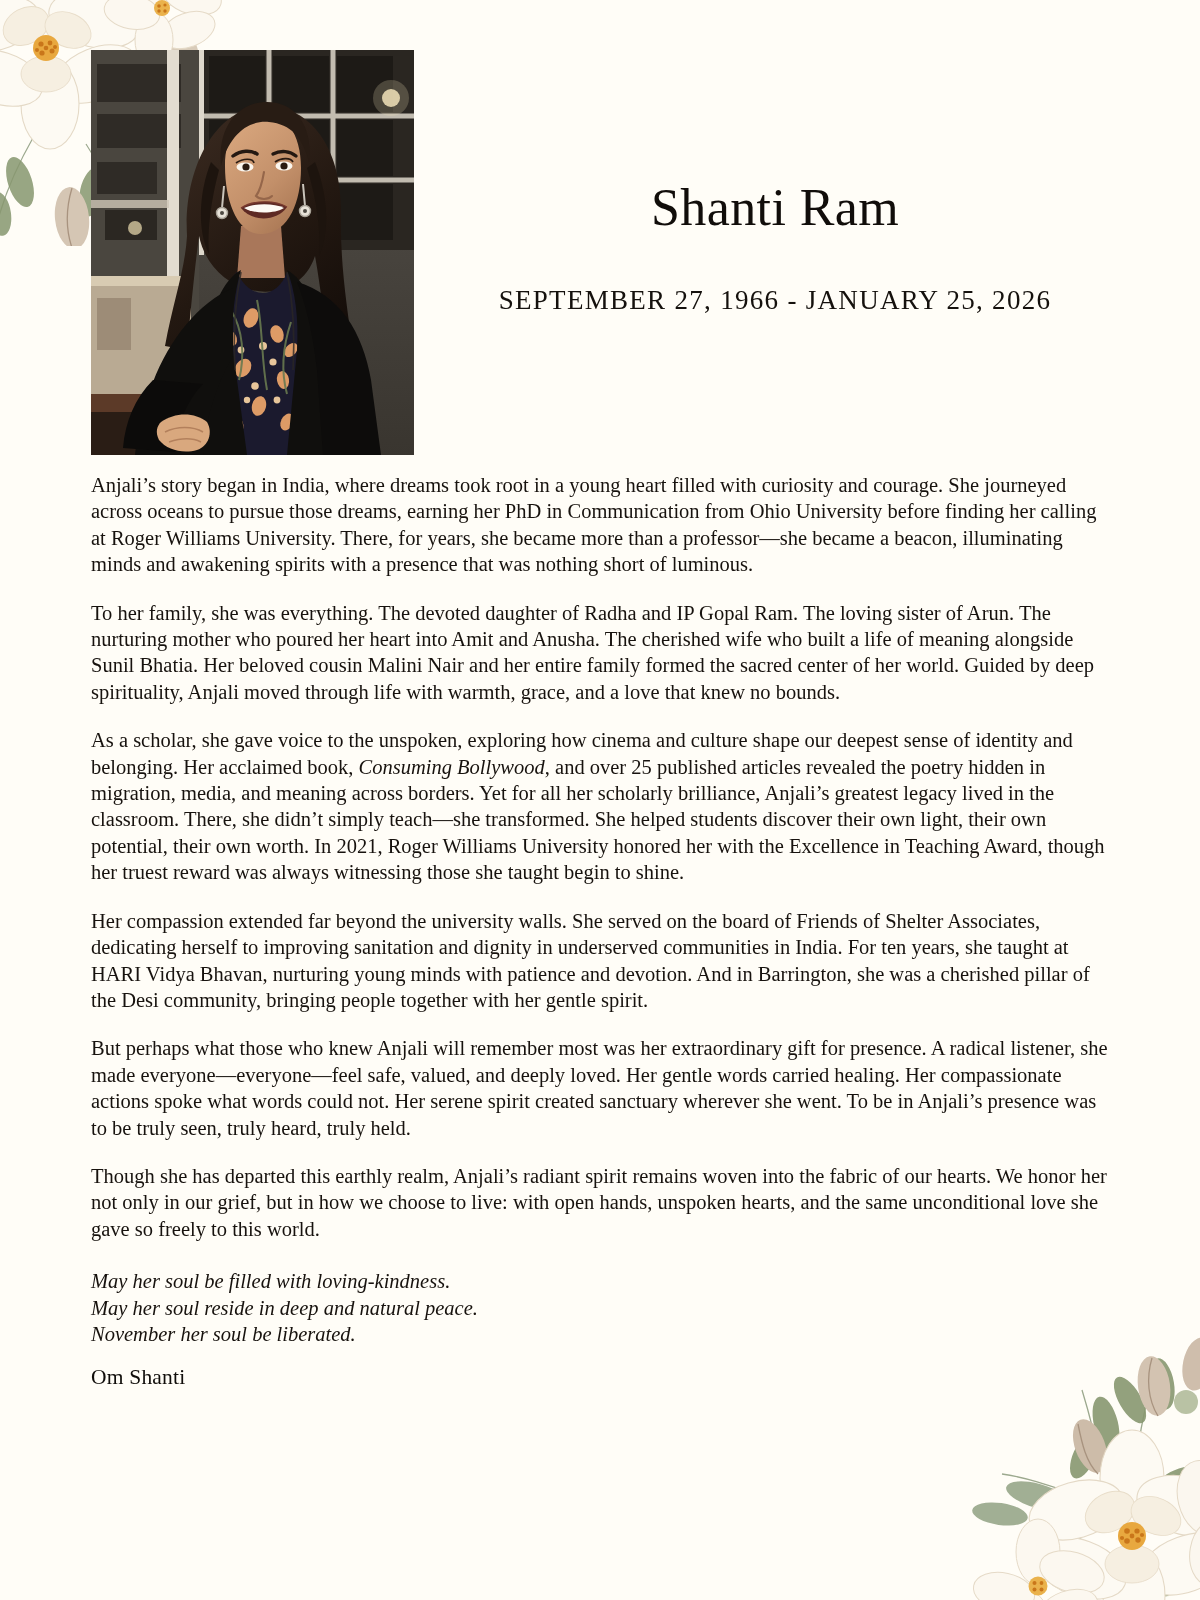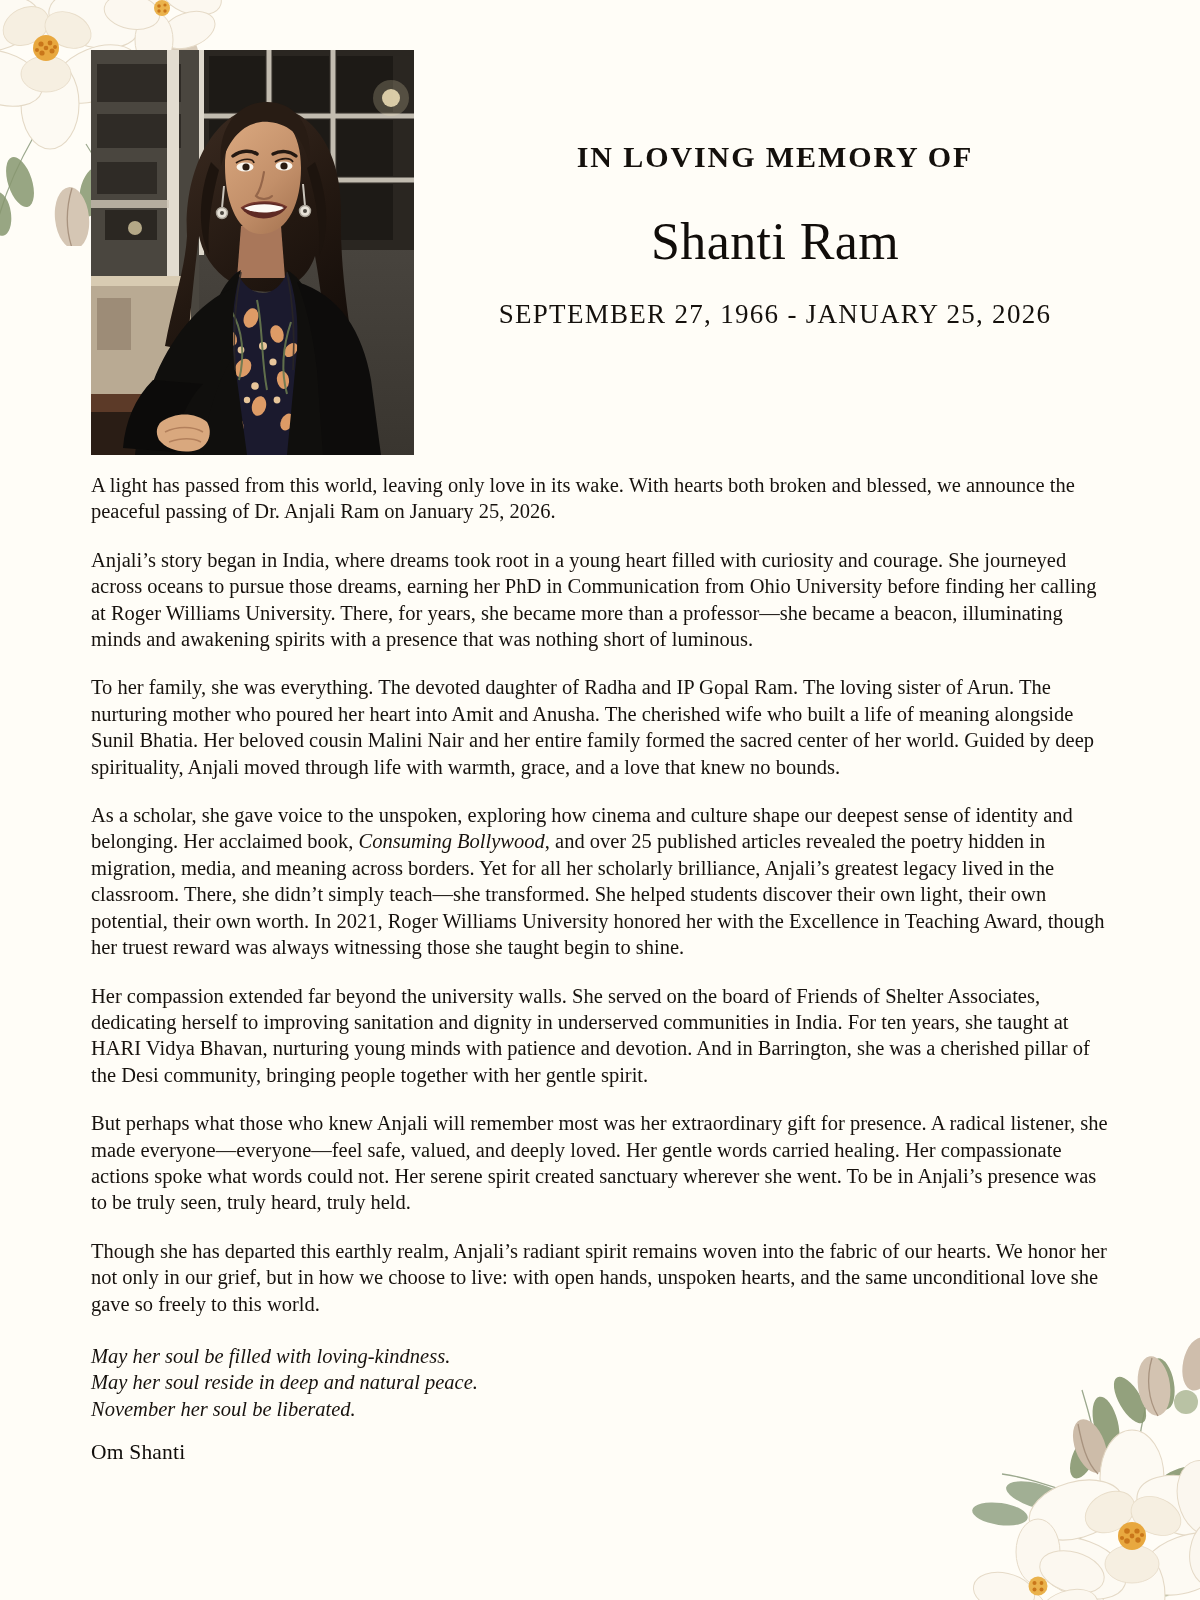--- a/index.html
+++ b/index.html
@@ -49,21 +49,21 @@
   }
   .name {
     font-size: 52px;
     font-weight: 400;
     margin-top: 38px;
     letter-spacing: 0.4px;
     color: #110d0a;
   }
   .dates {
     font-size: 27px;
-    margin-top: 28px;
+    margin-top: 48px;
     letter-spacing: 1.3px;
     font-weight: 500;
     color: #15110d;
     white-space: nowrap;
   }
 
   
   .portrait {
     position: absolute;
     left: 91px;
@@ -343,27 +343,25 @@
         <path d="M74 382 C86 376 102 376 112 382" stroke="#b3805c" stroke-width="1.6" fill="none"></path>
         <path d="M78 392 C90 388 102 388 110 392" stroke="#b3805c" stroke-width="1.4" fill="none"></path>
 
         <path d="M150 222 C144 252 142 286 144 320" stroke="#2a2724" stroke-width="1.6" fill="none" opacity="0.8"></path>
         <path d="M196 222 C202 252 204 286 202 320" stroke="#2a2724" stroke-width="1.6" fill="none" opacity="0.8"></path>
       </g>
     </svg>
   </div>
 
   <div class="header">
-    <div class="memory-line">IN LOVING MEMORY OF</div>
     <div class="name">Shanti Ram</div>
     <div class="dates">SEPTEMBER 27, 1966 - JANUARY 25, 2026</div>
   </div>
 
   <div class="body-copy">
-    <p>A light has passed from this world, leaving only love in its wake. With hearts both broken and blessed, we announce the peaceful passing of Dr. Anjali Ram on January 25, 2026.</p>
     <p>Anjali’s story began in India, where dreams took root in a young heart filled with curiosity and courage. She journeyed across oceans to pursue those dreams, earning her PhD in Communication from Ohio University before finding her calling at Roger Williams University. There, for years, she became more than a professor—she became a beacon, illuminating minds and awakening spirits with a presence that was nothing short of luminous.</p>
     <p>To her family, she was everything. The devoted daughter of Radha and IP Gopal Ram. The loving sister of Arun. The nurturing mother who poured her heart into Amit and Anusha. The cherished wife who built a life of meaning alongside Sunil Bhatia. Her beloved cousin Malini Nair and her entire family formed the sacred center of her world. Guided by deep spirituality, Anjali moved through life with warmth, grace, and a love that knew no bounds.</p>
     <p><span>As a scholar, she gave voice to the unspoken, exploring how cinema and culture shape our deepest sense of identity and belonging. Her acclaimed book, </span><em>Consuming Bollywood</em><span>, and over 25 published articles revealed the poetry hidden in migration, media, and meaning across borders. Yet for all her scholarly brilliance, Anjali’s greatest legacy lived in the classroom. There, she didn’t simply teach—she transformed. She helped students discover their own light, their own potential, their own worth. In 2021, Roger Williams University honored her with the Excellence in Teaching Award, though her truest reward was always witnessing those she taught begin to shine.</span></p>
     <p>Her compassion extended far beyond the university walls. She served on the board of Friends of Shelter Associates, dedicating herself to improving sanitation and dignity in underserved communities in India. For ten years, she taught at HARI Vidya Bhavan, nurturing young minds with patience and devotion. And in Barrington, she was a cherished pillar of the Desi community, bringing people together with her gentle spirit.</p>
     <p>But perhaps what those who knew Anjali will remember most was her extraordinary gift for presence. A radical listener, she made everyone—everyone—feel safe, valued, and deeply loved. Her gentle words carried healing. Her compassionate actions spoke what words could not. Her serene spirit created sanctuary wherever she went. To be in Anjali’s presence was to be truly seen, truly heard, truly held.</p>
     <p>Though she has departed this earthly realm, Anjali’s radiant spirit remains woven into the fabric of our hearts. We honor her not only in our grief, but in how we choose to live: with open hands, unspoken hearts, and the same unconditional love she gave so freely to this world.</p>
 
     <div class="blessing">
       <div>May her soul be filled with loving-kindness.</div>
       <div>May her soul reside in deep and natural peace.</div>

